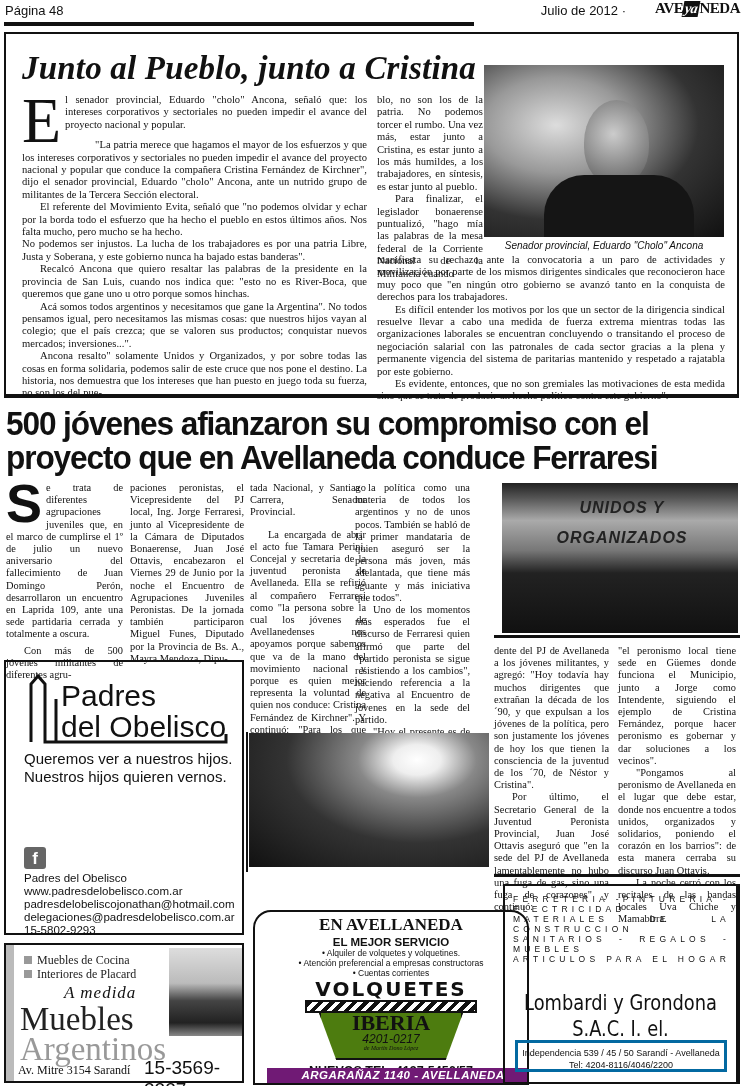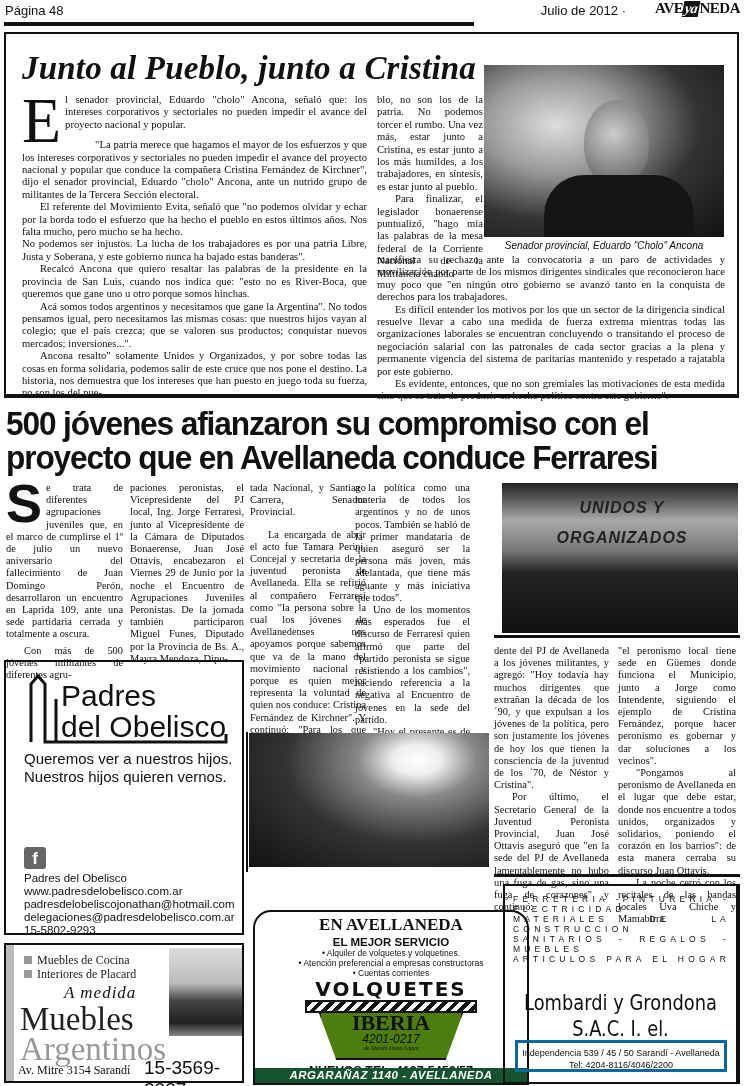--- a/index.html
+++ b/index.html
@@ -62,21 +62,21 @@
   .ib-h1{margin-top:3px;font-family:"Liberation Serif",serif;font-weight:bold;font-size:17px;}
   .ib-h2{font-weight:bold;font-size:11.5px;margin-top:1px;}
   .ib-li{font-size:8.5px;line-height:10px;}
   .ib-volq{font-family:"DejaVu Sans",sans-serif;font-weight:bold;font-size:20px;letter-spacing:2px;line-height:22px;}
   .ib-stripe{margin:0 auto;width:168px;height:9px;border:2px solid #111;background:repeating-linear-gradient(135deg,#111 0 4px,#fff 4px 8px);}
   .ib-bin{margin:0 auto;width:140px;height:45px;border:2px solid #111;border-top:none;clip-path:polygon(0 0,100% 0,88% 100%,12% 100%);background:#4d7c0f;}
   .ib-iberia{font-family:"Liberation Serif",serif;font-weight:bold;font-size:22px;line-height:20px;}
   .ib-tel{font-weight:normal;font-style:italic;font-size:12px;line-height:12px;}
   .ib-dono{font-style:italic;font-size:6px;font-family:"Liberation Serif",serif;}
   .ib-nuevos{font-weight:bold;font-size:12.5px;margin-top:4px;}
-  .ib-addr{position:absolute;left:0;bottom:0;width:100%;height:15px;background:#14532d;color:#fff;font-weight:bold;font-style:italic;font-size:11.5px;line-height:15px;letter-spacing:0.5px;}
+  .ib-addr{position:absolute;left:12px;bottom:0;width:100%;height:15px;background:#701a75;color:#fff;font-weight:bold;font-style:italic;font-size:11.5px;line-height:15px;letter-spacing:0.5px;}
   .ad-lg{left:503px;top:884px;width:237px;height:200px;border:2px solid #111;border-right-width:4px;box-sizing:border-box;font-family:"Liberation Sans",sans-serif;text-align:center;}
   .lg-cats{margin:8px 6px 0 8px;font-size:8.5px;line-height:10px;letter-spacing:4.2px;text-align:justify;text-align-last:justify;}
   .lg-name{margin-top:26px;font-size:21px;line-height:26px;font-family:"DejaVu Sans",sans-serif;transform:scaleX(0.85);}
   .lg-box{position:absolute;left:10px;bottom:10px;width:212px;height:32px;border:3px solid #0369a1;font-size:9px;line-height:12px;padding-top:4px;box-sizing:border-box;}
 </style>
 </head>
 <body>
 
 <div class="abs pg-num">Página 48</div>
 <div class="abs pg-date">Julio de 2012 ·</div>

